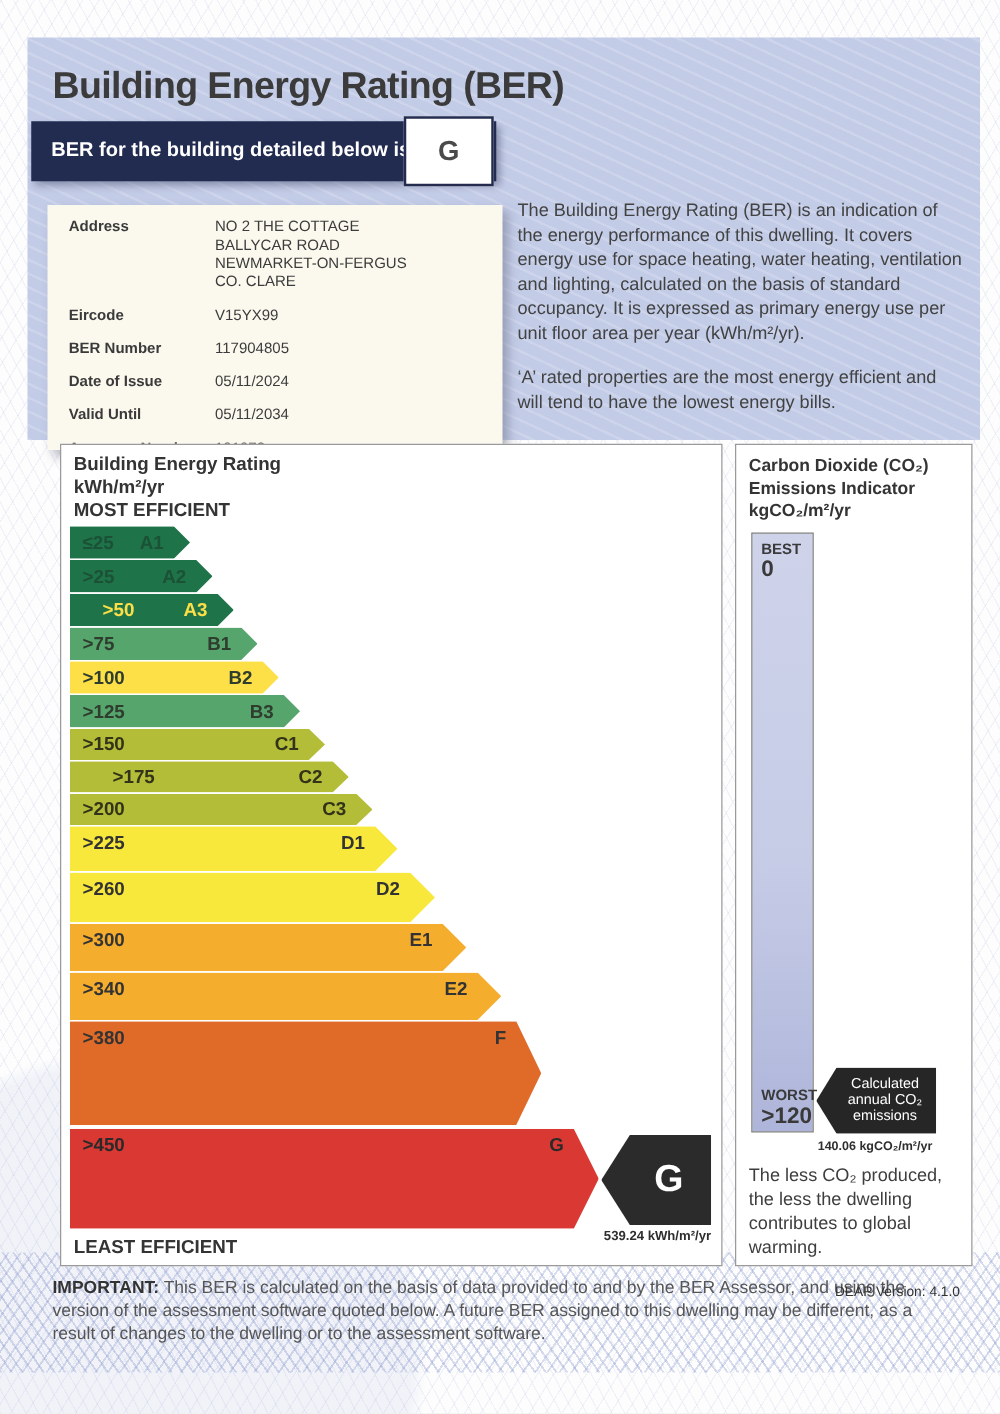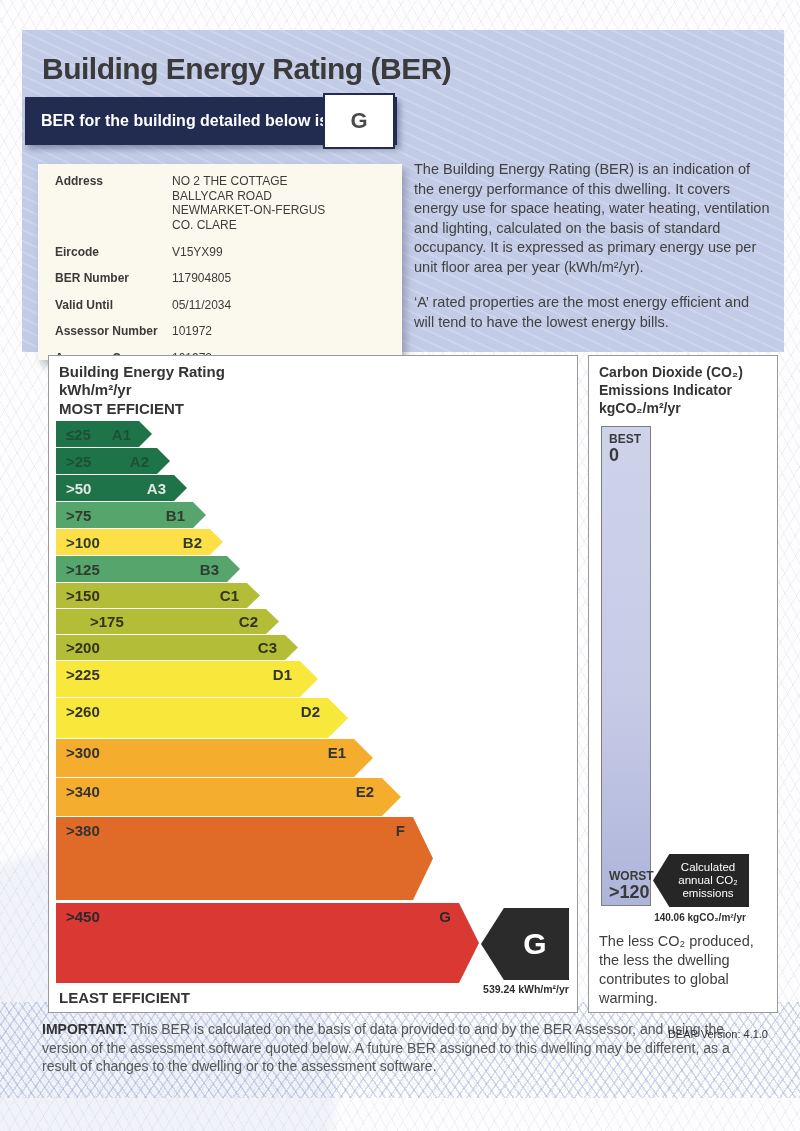--- a/index.html
+++ b/index.html
@@ -144,20 +144,24 @@
     </div>
     <div class="field-row">
       <span class="lbl">Eircode</span>
       <span class="val">V15YX99</span>
     </div>
     <div class="field-row">
       <span class="lbl">BER Number</span>
       <span class="val">117904805</span>
     </div>
     <div class="field-row">
+      <span class="lbl">Date of Issue</span>
+      <span class="val">05/11/2024</span>
+    </div>
+    <div class="field-row">
       <span class="lbl">Valid Until</span>
       <span class="val">05/11/2034</span>
     </div>
     <div class="field-row">
       <span class="lbl">Assessor Number</span>
       <span class="val">101972</span>
     </div>
     <div class="field-row">
       <span class="lbl">Assessor Company No</span>
       <span class="val">101972</span>
@@ -177,21 +181,21 @@
     <div class="chart-most">MOST EFFICIENT</div>
     <div class="bars">
         <div class="ber-bar" style="width: 96px; height: 26px; background: rgb(30, 116, 72); color: rgb(27, 81, 54); clip-path: polygon(0px 0px, calc(100% - 13px) 0px, 100% 50%, calc(100% - 13px) 100%, 0px 100%);">
           <span class="bar-range">≤25</span>
           <span class="bar-band" style="padding-right: 21px;">A1</span>
         </div>
         <div class="ber-bar" style="width: 114px; height: 26px; background: rgb(30, 116, 72); color: rgb(27, 81, 54); clip-path: polygon(0px 0px, calc(100% - 13px) 0px, 100% 50%, calc(100% - 13px) 100%, 0px 100%);">
           <span class="bar-range">&gt;25</span>
           <span class="bar-band" style="padding-right: 21px;">A2</span>
         </div>
-        <div class="ber-bar" style="width: 131px; height: 26px; background: rgb(30, 116, 72); color: #e5e5e5; clip-path: polygon(0px 0px, calc(100% - 13px) 0px, 100% 50%, calc(100% - 13px) 100%, 0px 100%);">
+        <div class="ber-bar" style="width: 131px; height: 26px; background: rgb(30, 116, 72); color: #fde047; clip-path: polygon(0px 0px, calc(100% - 13px) 0px, 100% 50%, calc(100% - 13px) 100%, 0px 100%); padding-left: 16px;">
           <span class="bar-range">&gt;50</span>
           <span class="bar-band" style="padding-right: 21px;">A3</span>
         </div>
         <div class="ber-bar" style="width: 150px; height: 26px; background: rgb(86, 165, 109); color: rgb(46, 61, 46); clip-path: polygon(0px 0px, calc(100% - 13px) 0px, 100% 50%, calc(100% - 13px) 100%, 0px 100%);">
           <span class="bar-range">&gt;75</span>
           <span class="bar-band" style="padding-right: 21px;">B1</span>
         </div>
         <div class="ber-bar" style="width: 167px; height: 26px; background: #fde047; color: rgb(46, 61, 46); clip-path: polygon(0px 0px, calc(100% - 13px) 0px, 100% 50%, calc(100% - 13px) 100%, 0px 100%);">
           <span class="bar-range">&gt;100</span>
           <span class="bar-band" style="padding-right: 21px;">B2</span>

